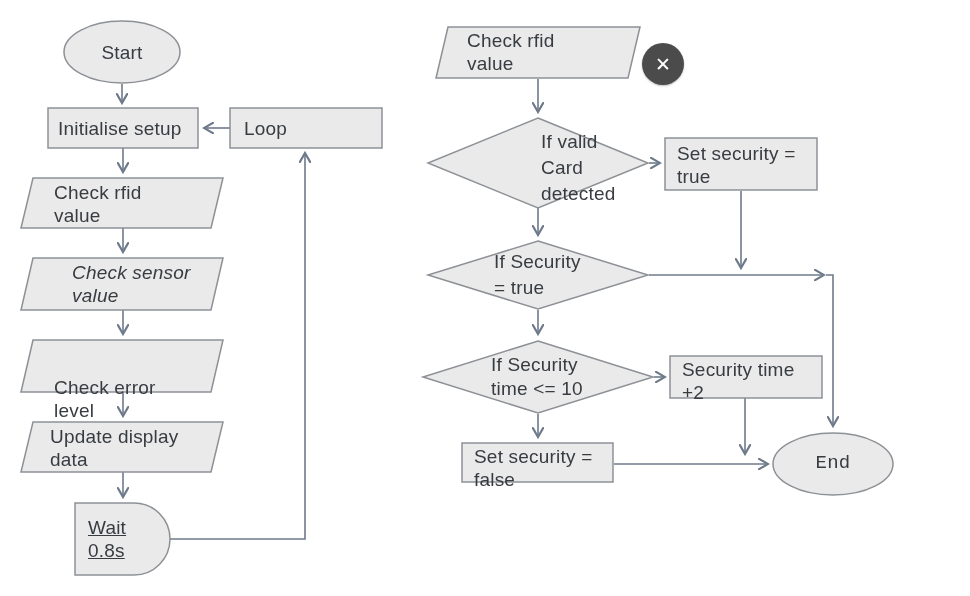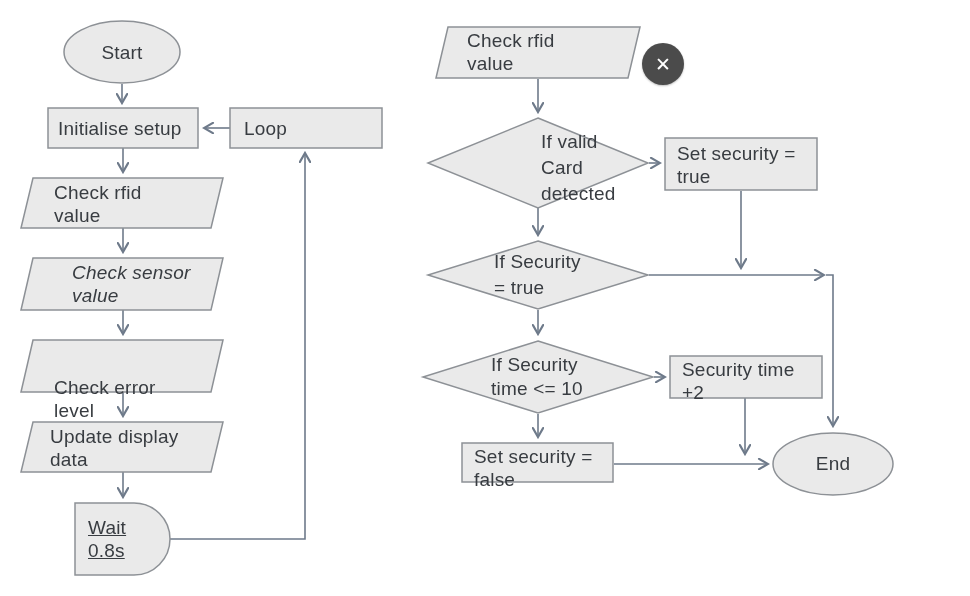--- a/index.html
+++ b/index.html
@@ -118,19 +118,19 @@
   <div class="label" style="left:677px; top:142px;">Set security =
 true</div>
   <div class="label lh26" style="left:494px; top:249px;">If Security
 = true</div>
   <div class="label lh24" style="left:491px; top:353px;">If Security
 time &lt;= 10</div>
   <div class="label" style="left:682px; top:358px;">Security time
 +2</div>
   <div class="label" style="left:474px; top:445px;">Set security =
 false</div>
-  <div class="label lbl-center" style="left:773px; top:452px; width:120px;">End</div>
+  <div class="label lbl-center" style="left:773px; top:452px; width:120px;font-family:Liberation Mono, monospace;">End</div>
 
   <button class="close-btn">
     <span>✕</span>
   </button>
 
 </div>
 
 </body></html>

